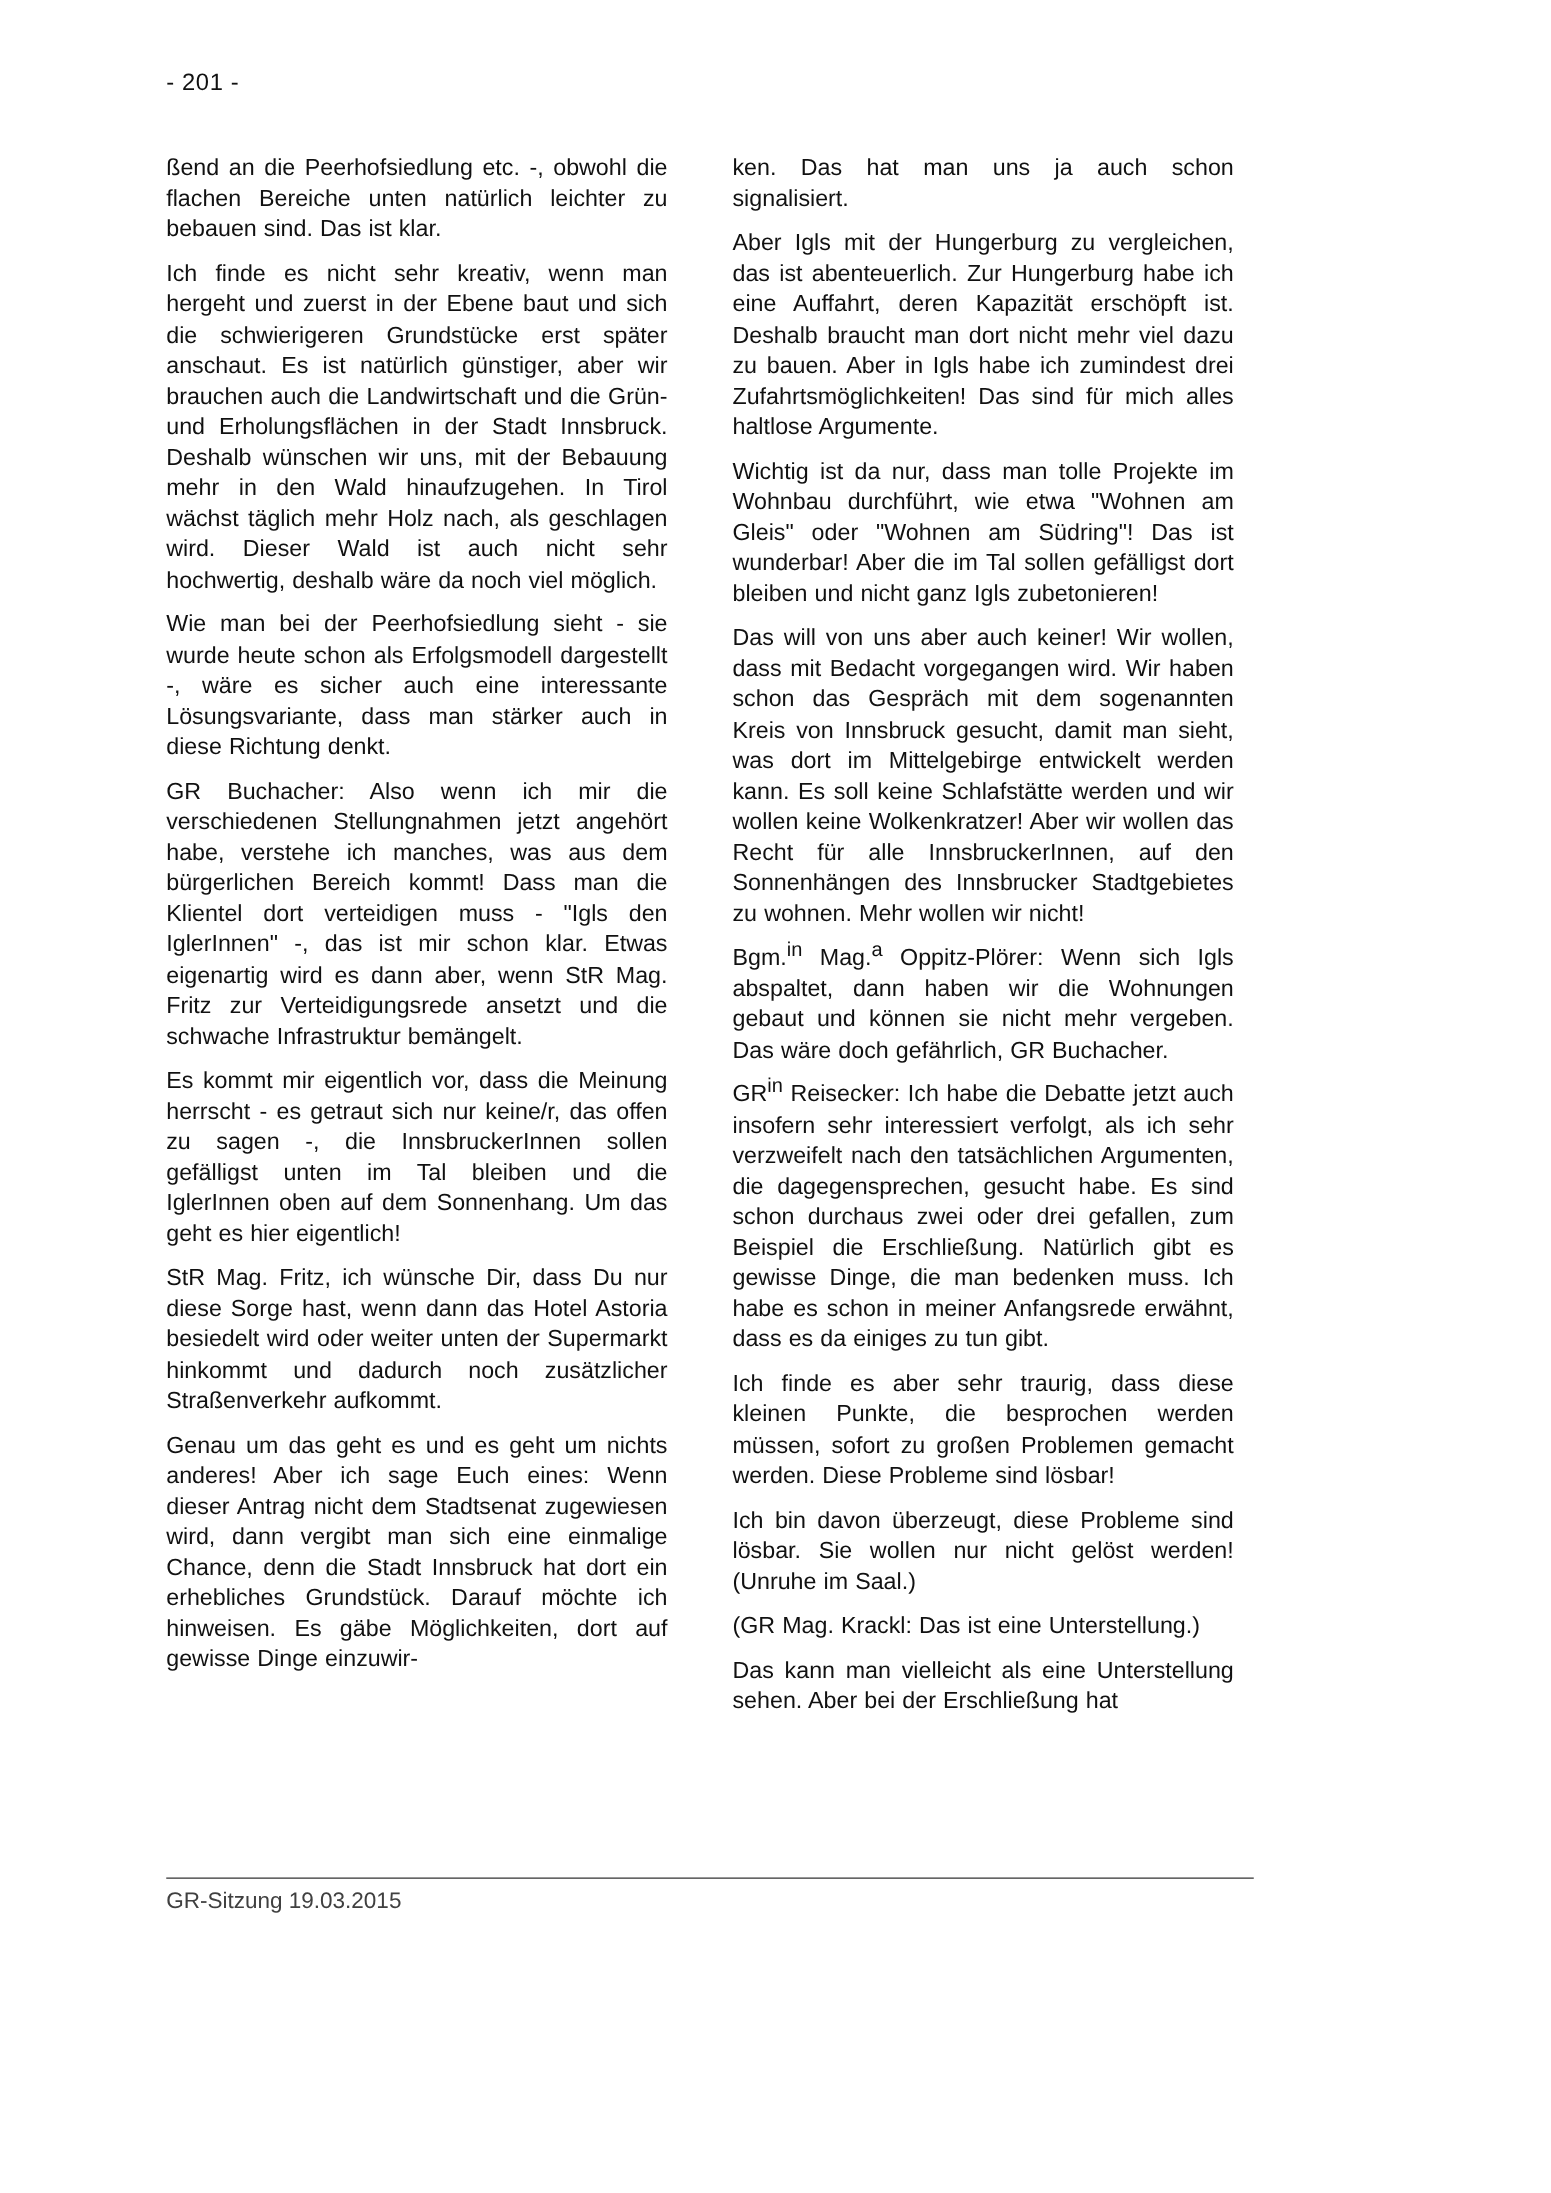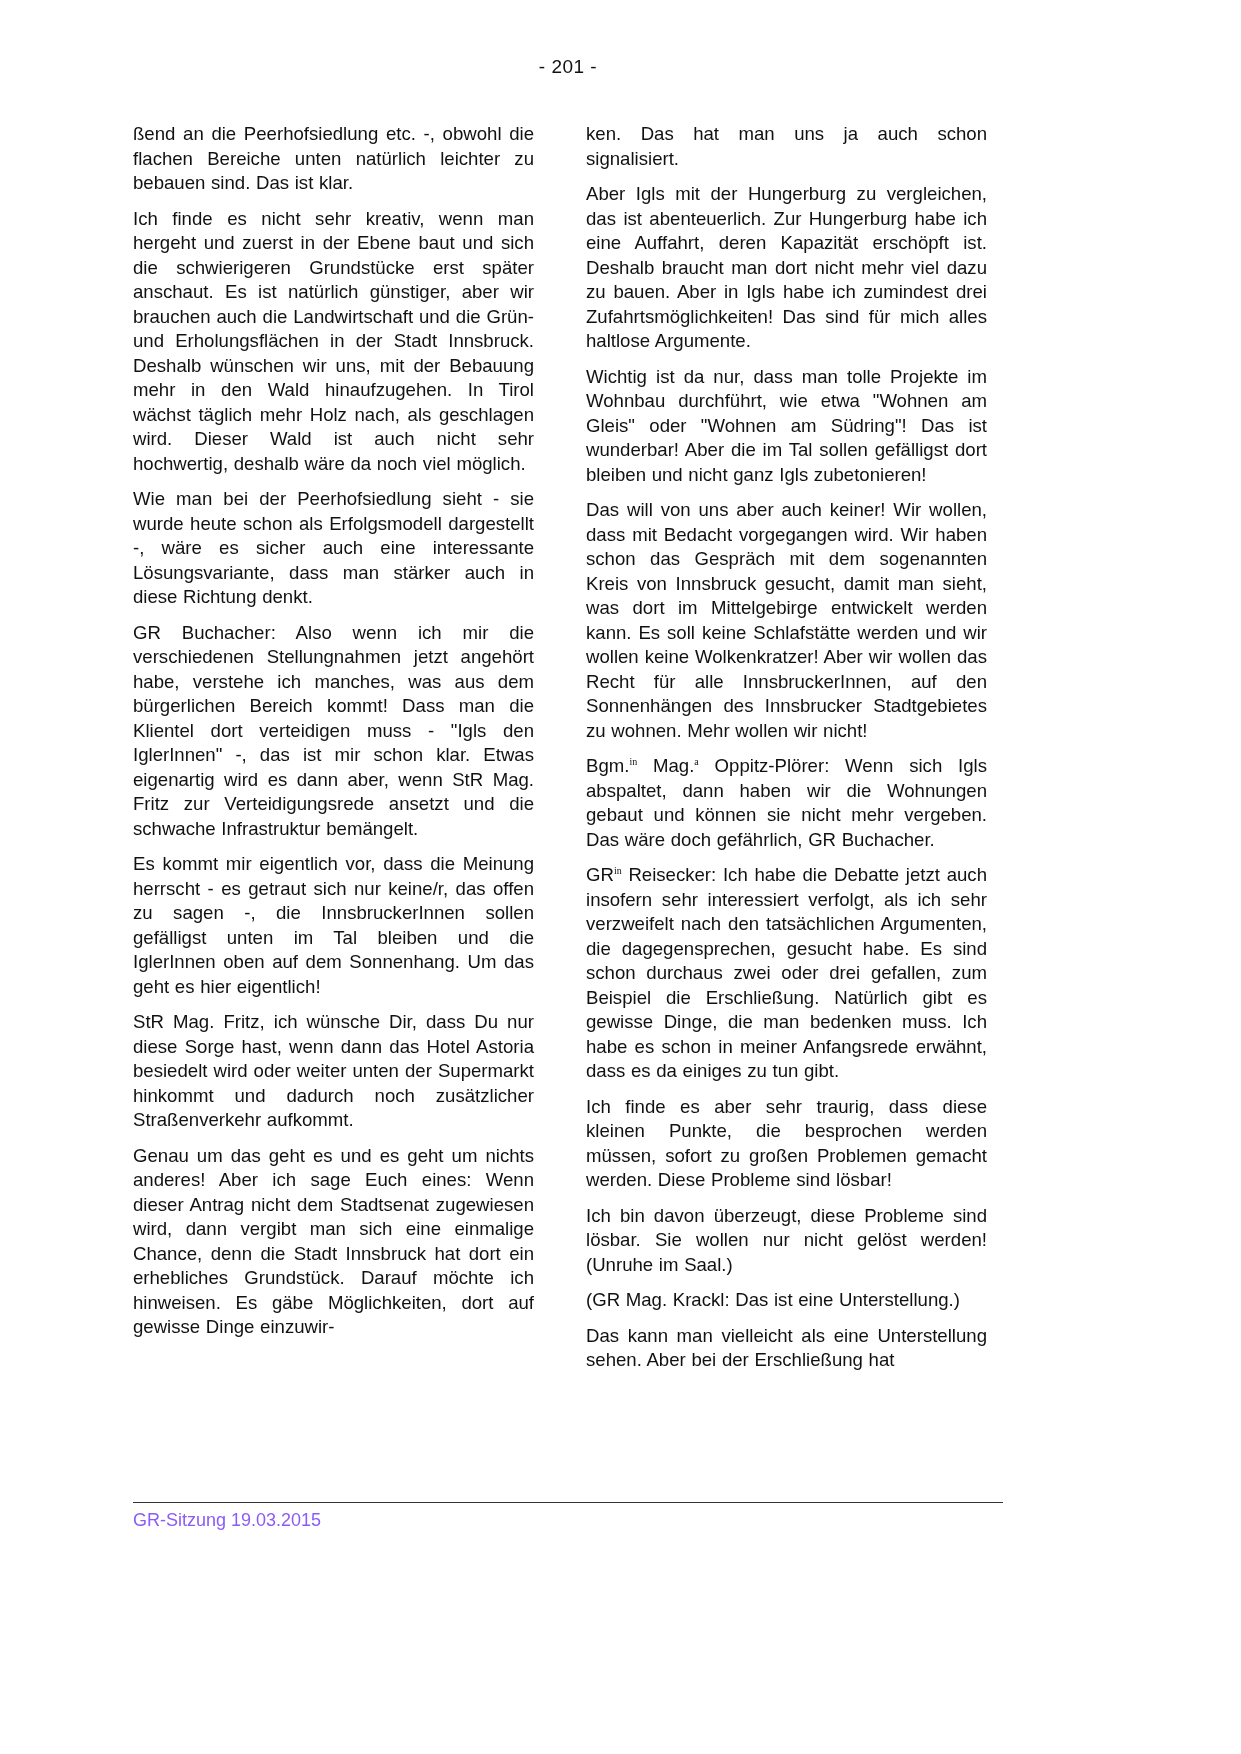--- a/index.html
+++ b/index.html
@@ -11,21 +11,21 @@
     background: #ffffff;
     color: #111111;
     font-family: "Liberation Sans", sans-serif;
     overflow: hidden;
   }
   .page-number {
     position: absolute;
     top: 56px;
     left: 133px;
     width: 870px;
-    text-align: center;
+    text-align: left;
     font-size: 19px;
     letter-spacing: 0.5px;
   }
   .columns {
     position: absolute;
     top: 122px;
     left: 133px;
     width: 870px;
     display: flex;
     gap: 52px;
@@ -34,39 +34,38 @@
   .para {
     font-size: 18.6px;
     line-height: 24.5px;
     text-align: justify;
     margin-bottom: 11px;
     hyphens: auto;
     -webkit-hyphens: auto;
     word-spacing: 0.5px;
   }
   .para sup {
-    font-size: 10px;
+    font-size: 16px;
     line-height: 0;
     vertical-align: super;
-    font-family: Liberation Serif, serif;
   }
   .footer {
     position: absolute;
     left: 133px;
     top: 1502px;
     width: 870px;
   }
   .footer-rule {
     border-top: 1.5px solid #333333;
     width: 100%;
     margin-bottom: 7px;
   }
   .footer-text {
     font-size: 18px;
-    color: #8b5cf6;
+    color: #404040;
   }
 </style>
 </head>
 <body>
 
 <div class="page">
   <div class="page-number">- 201 -</div>
 
   <div class="columns">
     <div class="col">

